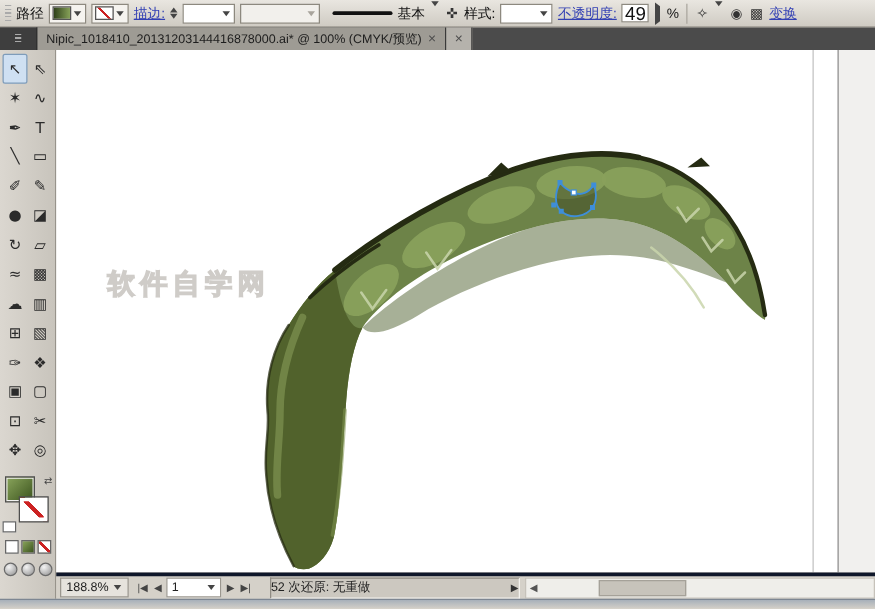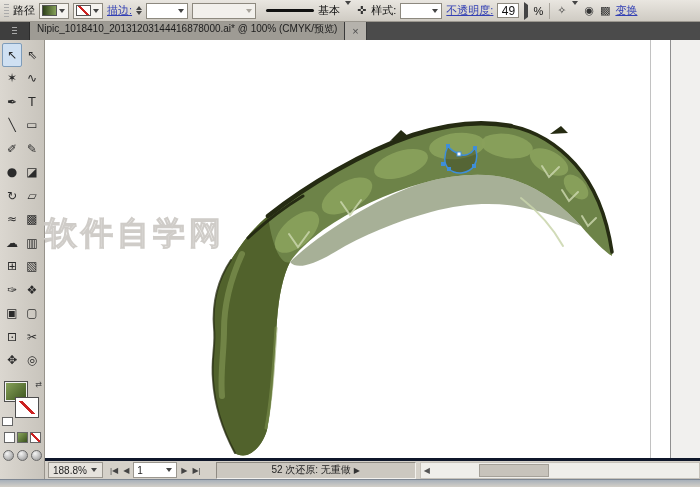--- a/index.html
+++ b/index.html
@@ -30,32 +30,32 @@
   .stepper .dn { border-top:4px solid #444; }
   .combo { height:16px; background:#fff; border:1px solid #8d897f; display:flex;
     align-items:center; justify-content:flex-end; padding:0 2px; }
   .combo.small { width:42px; }
   .combo.wide  { width:64px; background:#f2f0ec; }
   .combo.disabled .arr { border-top-color:#a8a49c; }
   .brush-line { width:48px; height:3px; background:#111; border-radius:2px; margin-left:6px; }
   .icon-btn { font-family:"DejaVu Sans", sans-serif; font-size:11px; color:#333;
     padding:0 1px; cursor:pointer; }
   .value-box { width:22px; height:15px; background:#fff; border:1px solid #8d897f;
-    font-size:12px; text-align:center; line-height:15px; }
+    font-size:15px; text-align:center; line-height:15px; }
   .sep { width:1px; height:16px; background:#a9a59d; margin:0 2px; }
 
   
   .tab-bar { position:absolute; top:22px; left:0; width:700px; height:18px;
     background:var(--tabbar); display:flex; align-items:stretch; }
   .panel-stub { width:30px; background:#3e3e3e; border-right:1px solid #2c2c2c;
     display:flex; align-items:center; justify-content:center; }
   .panel-stub .grip { height:8px; }
   .doc-tab { display:flex; align-items:center; gap:5px; padding:0 7px;
     font-size:10px; color:#1d1d1d; white-space:nowrap; border-right:1px solid #3a3a3a; cursor:pointer; }
-  .doc-tab.inactive { background:var(--tab-inactive);flex-direction:column; }
+  .doc-tab.inactive { background:var(--tab-inactive); }
   .doc-tab.active   { background:var(--tab-active); }
   .tab-close { color:#4c4c4c; font-size:11px; line-height:10px; cursor:pointer; }
 
   
   .toolbar { position:absolute; top:40px; left:0; width:45px; height:439px;
     background:linear-gradient(90deg,#dbd7d0,#c8c4bc); border-right:1px solid #97938b;
     display:flex; flex-direction:column; align-items:center; }
   .tools-grid { display:grid; grid-template-columns:20px 20px; grid-auto-rows:23.5px;
     margin-top:3px; }
   .tool { font-family:"DejaVu Sans", sans-serif; font-size:12px; color:#2b2b2b;
@@ -95,36 +95,36 @@
   .bean-outline-fill { fill:var(--bean-outline); }
   .bean-v { stroke:var(--bean-light); fill:none; stroke-width:2; stroke-linecap:round; opacity:0.85; }
   .limb-streak { stroke:#7f9351; fill:none; stroke-linecap:round; }
   .sel-path { stroke:var(--selection-blue); stroke-width:1.5; fill:#37411f; fill-opacity:0.45; }
   .anchor { fill:var(--selection-blue); }
   .anchor.hollow { fill:#fff; stroke:var(--selection-blue); stroke-width:1; }
 
   .watermark { position:absolute; left:0; top:172px; width:190px; text-align:left;
     color:rgba(248,247,245,0.92); -webkit-text-stroke:1px #cfccc8;
     text-shadow:1px 1px 0 #ffffff; font-weight:bold; pointer-events:none; }
-  .wm1 { font-size:32px; letter-spacing:4px; }
+  .wm1 { font-size:22px; letter-spacing:4px;margin-left:41px; }
   .wm2 { font-size:13px; letter-spacing:2px; -webkit-text-stroke:0.6px #cfccc8; }
 
   
   .status-bar { position:absolute; top:458px; left:45px; width:655px; height:21px;
     background:#d5d1c9; border-top:3px solid #0f172a; display:flex; align-items:center;
     font-size:10px; color:#222; padding-left:3px; }
   .zoom-combo { display:flex; align-items:center; gap:3px; border:1px solid #9b978f;
     background:#e6e3dd; height:16px; padding:0 4px; cursor:pointer; }
   .nav-cluster { display:flex; align-items:center; gap:3px; margin-left:6px; }
   .nav-btn { font-size:8px; color:#444; cursor:pointer; padding:0 1px; }
   .board-combo { display:flex; align-items:center; gap:4px; border:1px solid #9b978f;
     background:#fff; height:16px; width:44px; padding:0 3px; cursor:pointer; }
   .undo-box { margin-left:14px; width:200px; height:17px; background:#ccc8c0;
     border:1px solid #8f8b83; border-right-color:#f3f1ed; border-bottom-color:#f3f1ed;
-    display:flex; align-items:center; justify-content:center; white-space:nowrap; }
+    display:flex; align-items:center; justify-content:space-between; white-space:nowrap; }
   .undo-expand { font-size:8px; color:#333; margin-left:3px; cursor:pointer; }
   .hscroll { flex:1; height:17px; margin-left:4px; background:#efeeea; position:relative;
     border:1px solid #c6c2ba; display:flex; align-items:center; }
   .hs-left { font-size:8px; color:#555; padding:0 3px; cursor:pointer; }
   .hs-thumb { position:absolute; left:58px; width:70px; top:1px; bottom:1px;
     background:#c7c3bb; border:1px solid #a5a199; cursor:grab; }
 
   .bottom-strip { position:absolute; top:479px; left:0; width:700px; height:8px;
     background:linear-gradient(#a7b0ba,#d4d0c8); border-top:1px solid #7d8692; }
 </style>

